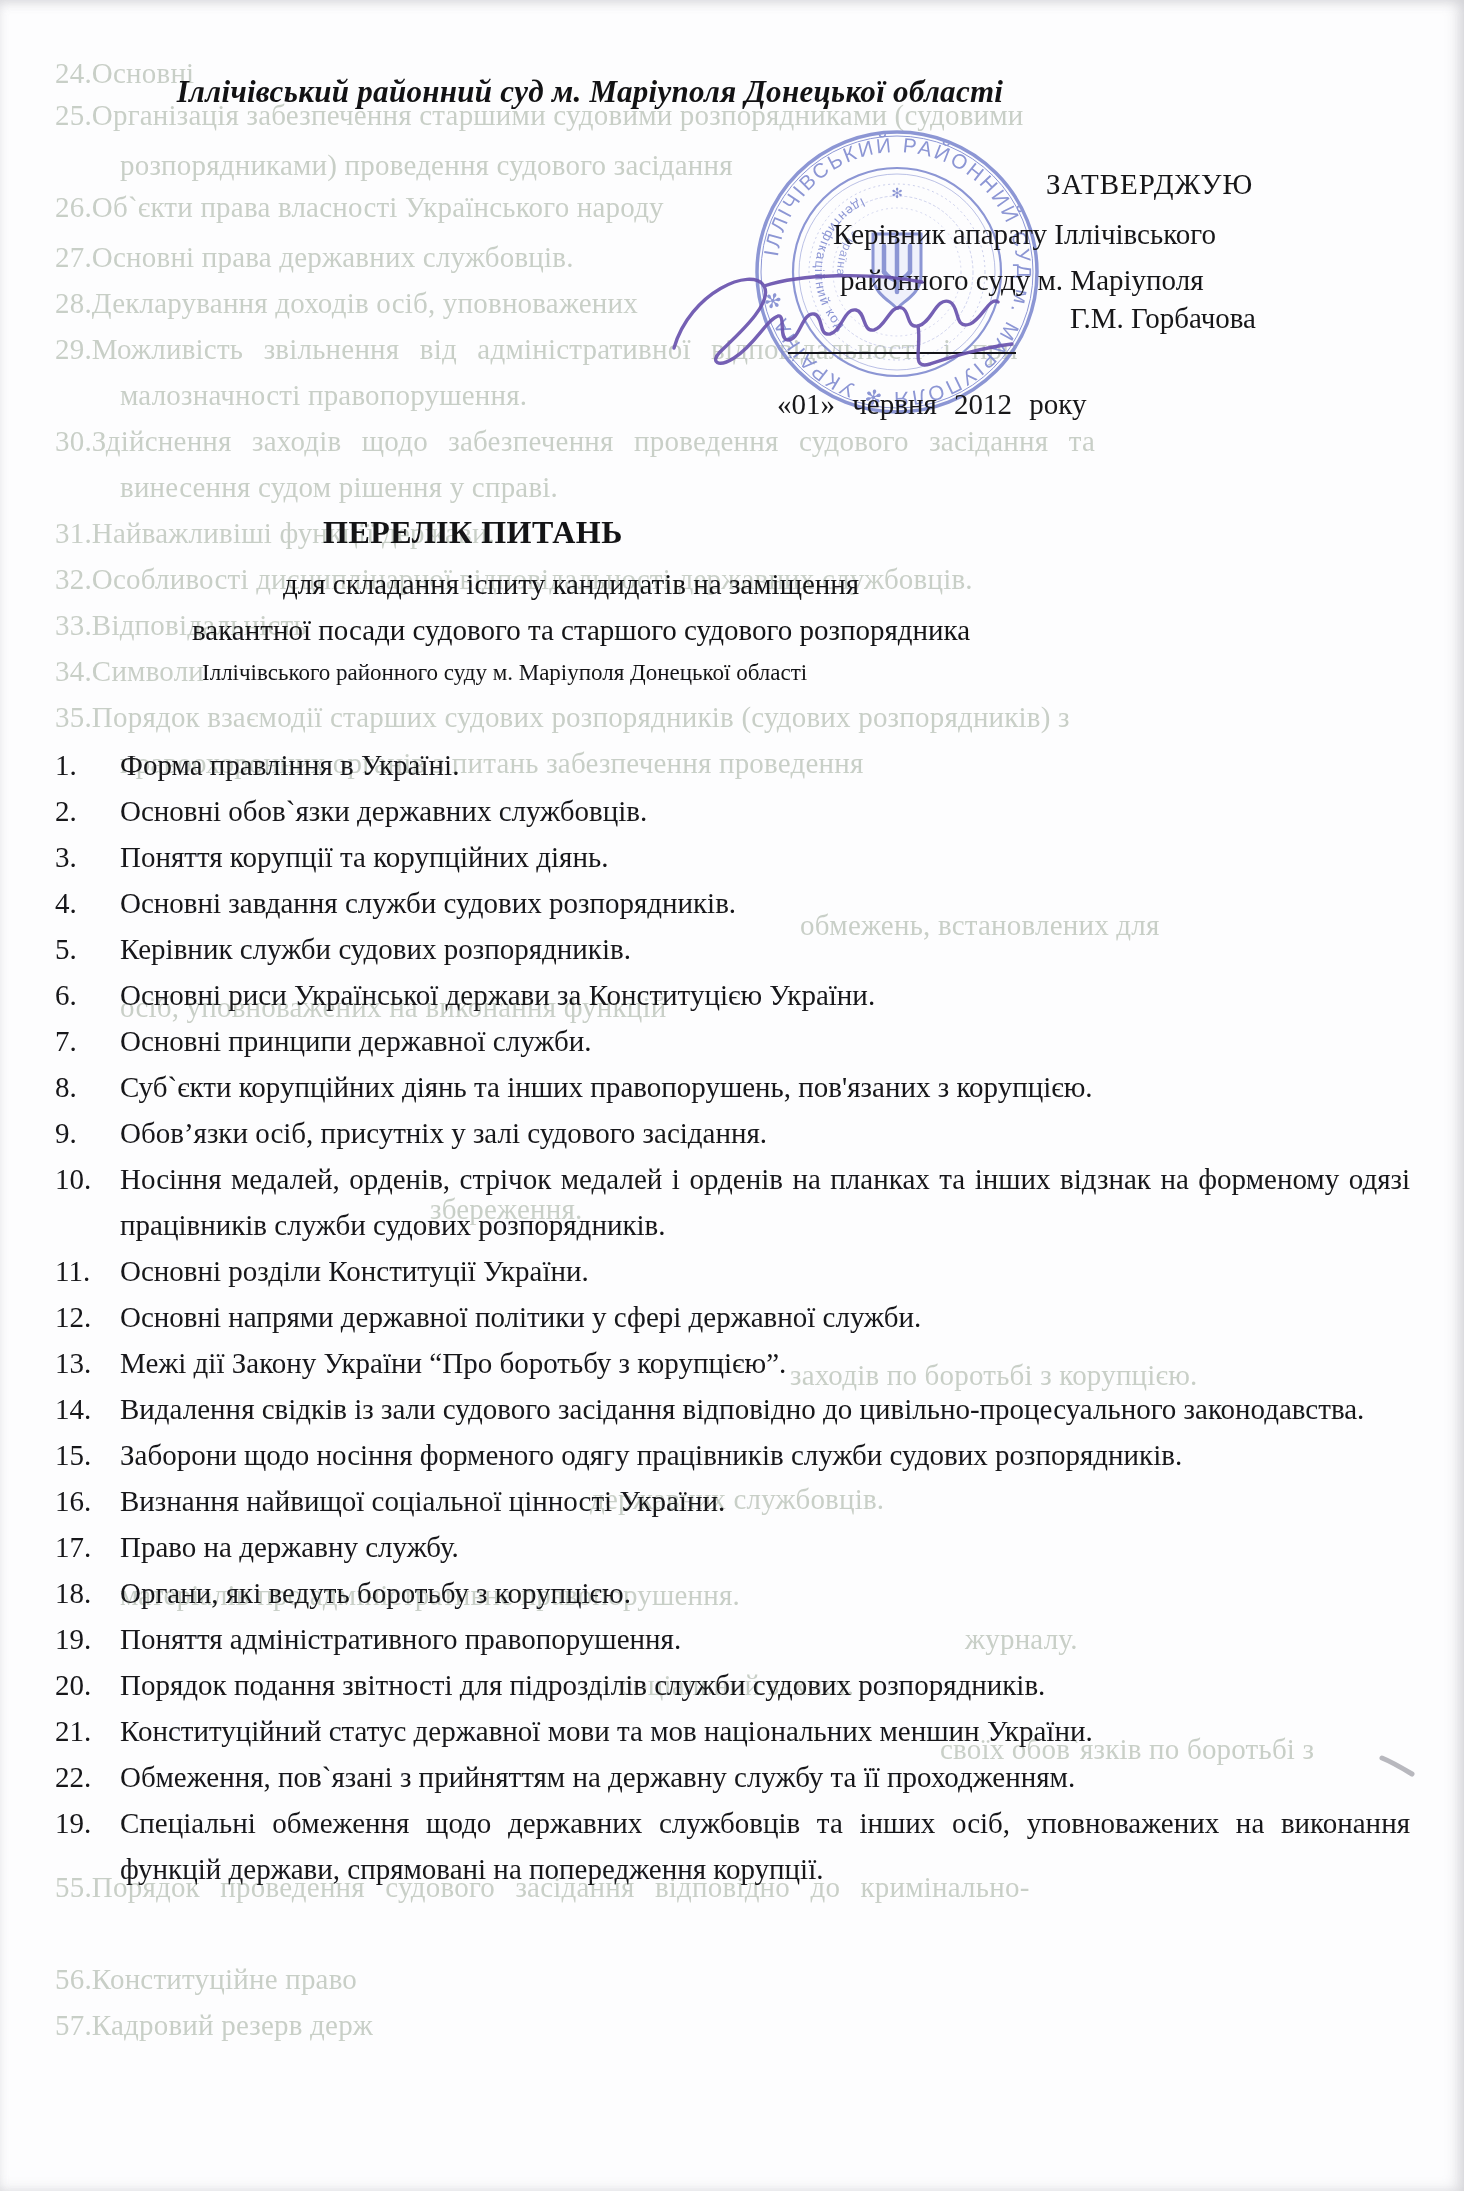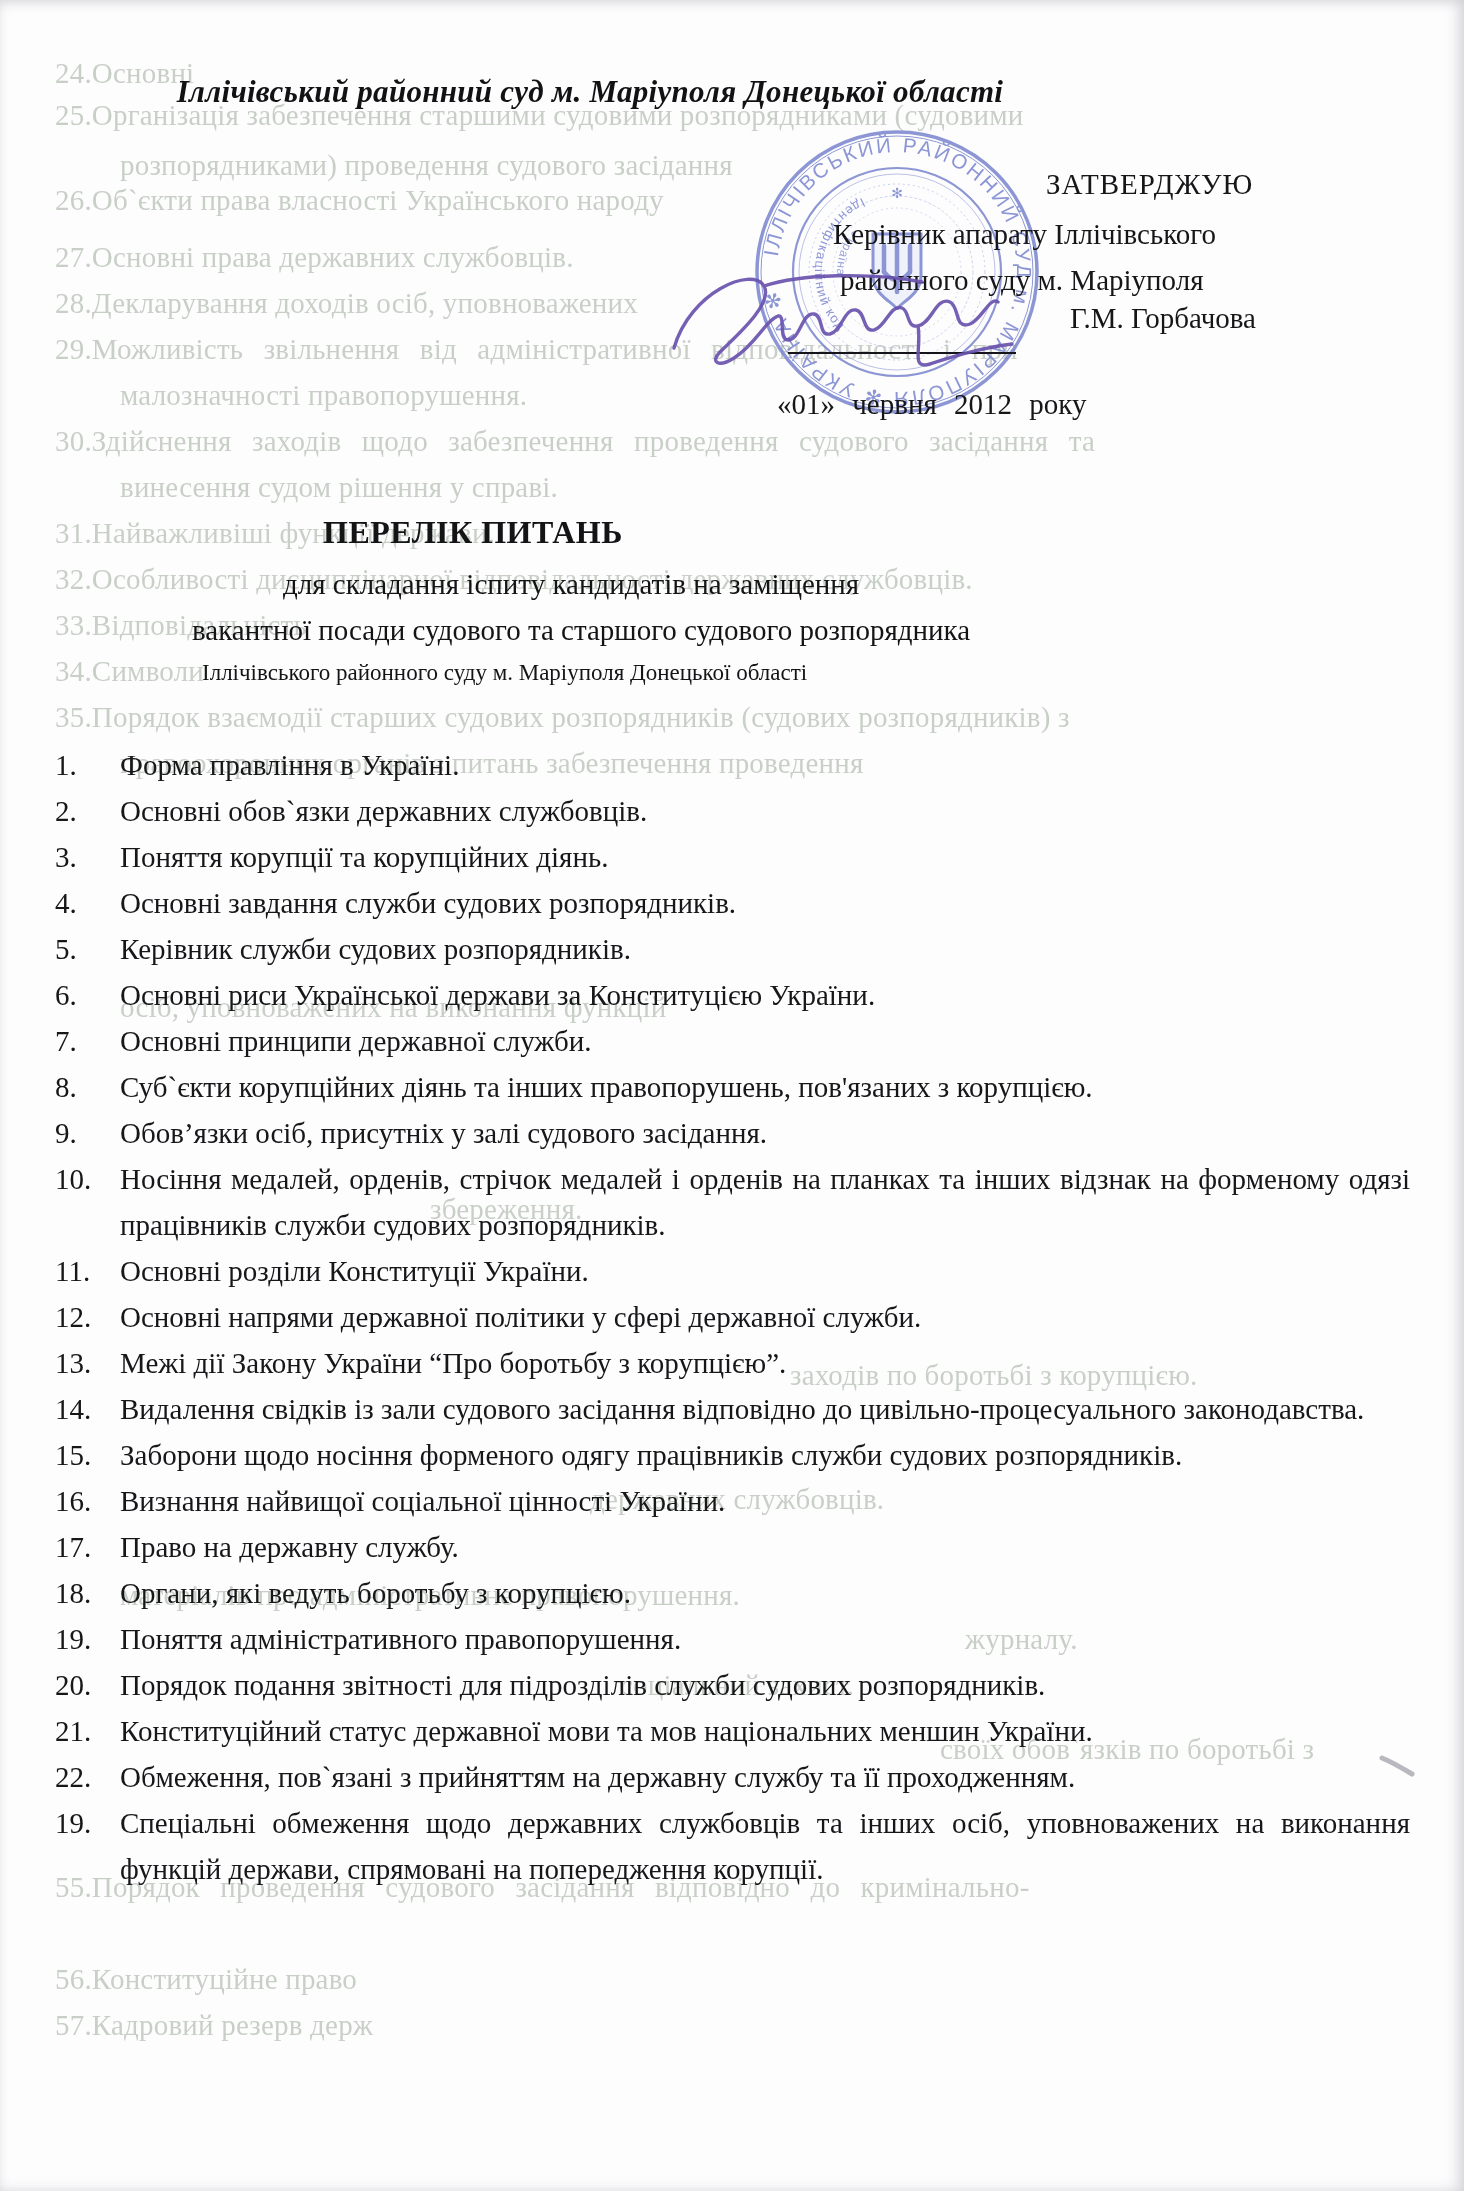--- a/index.html
+++ b/index.html
@@ -70,33 +70,34 @@
 </style>
 </head>
 <body>
 
 <div class="page">
 
   <div class="bleed">
     <span style="left:55px;top:50px">24.Основні</span>
     <span style="left:55px;top:92px">25.Організація забезпечення старшими судовими розпорядниками (судовими</span>
     <span style="left:120px;top:142px">розпорядниками) проведення судового засідання</span>
-    <span style="left:55px;top:177px">26.Об`єкти права власності  Українського народу</span>
+    <span style="left:55px;top:184px">26.Об`єкти права власності  Українського народу</span>
     <span style="left:55px;top:234px">27.Основні права державних службовців.</span>
     <span style="left:55px;top:280px">28.Декларування доходів осіб, уповноважених</span>
     <span class="sp" style="left:55px;top:326px">29.Можливість звільнення від адміністративної відповідальності і при</span>
     <span style="left:120px;top:372px">малозначності правопорушення.</span>
     <span class="sp" style="left:55px;top:418px">30.Здійснення заходів щодо забезпечення проведення судового засідання та</span>
     <span style="left:120px;top:464px">винесення судом рішення у справі.</span>
     <span style="left:55px;top:510px">31.Найважливіші функції держави.</span>
     <span style="left:55px;top:556px">32.Особливості дисциплінарної відповідальності державних службовців.</span>
     <span style="left:55px;top:602px">33.Відповідальність</span>
     <span style="left:55px;top:648px">34.Символи</span>
     <span style="left:55px;top:694px">35.Порядок взаємодії старших судових розпорядників (судових розпорядників) з</span>
     <span style="left:120px;top:740px">правоохоронних органів з питань забезпечення проведення</span>
+    <span style="left:800px;top:902px">обмежень, встановлених для</span>
     <span style="left:120px;top:984px">осіб, уповноважених на виконання функцій</span>
     <span style="left:430px;top:1186px">збереження.</span>
     <span style="left:790px;top:1352px">заходів по боротьбі з корупцією.</span>
     <span style="left:590px;top:1476px">державних службовців.</span>
     <span style="left:120px;top:1572px">матеріалів про адміністративне правопорушення.</span>
     <span style="left:965px;top:1616px">журналу.</span>
     <span style="left:620px;top:1662px">соціальний захист.</span>
     <span style="left:940px;top:1726px">своїх обов`язків по боротьбі з</span>
     <span class="sp" style="left:55px;top:1864px">55.Порядок проведення судового засідання відповідно до кримінально-</span>
     <span style="left:55px;top:1956px">56.Конституційне право</span>

